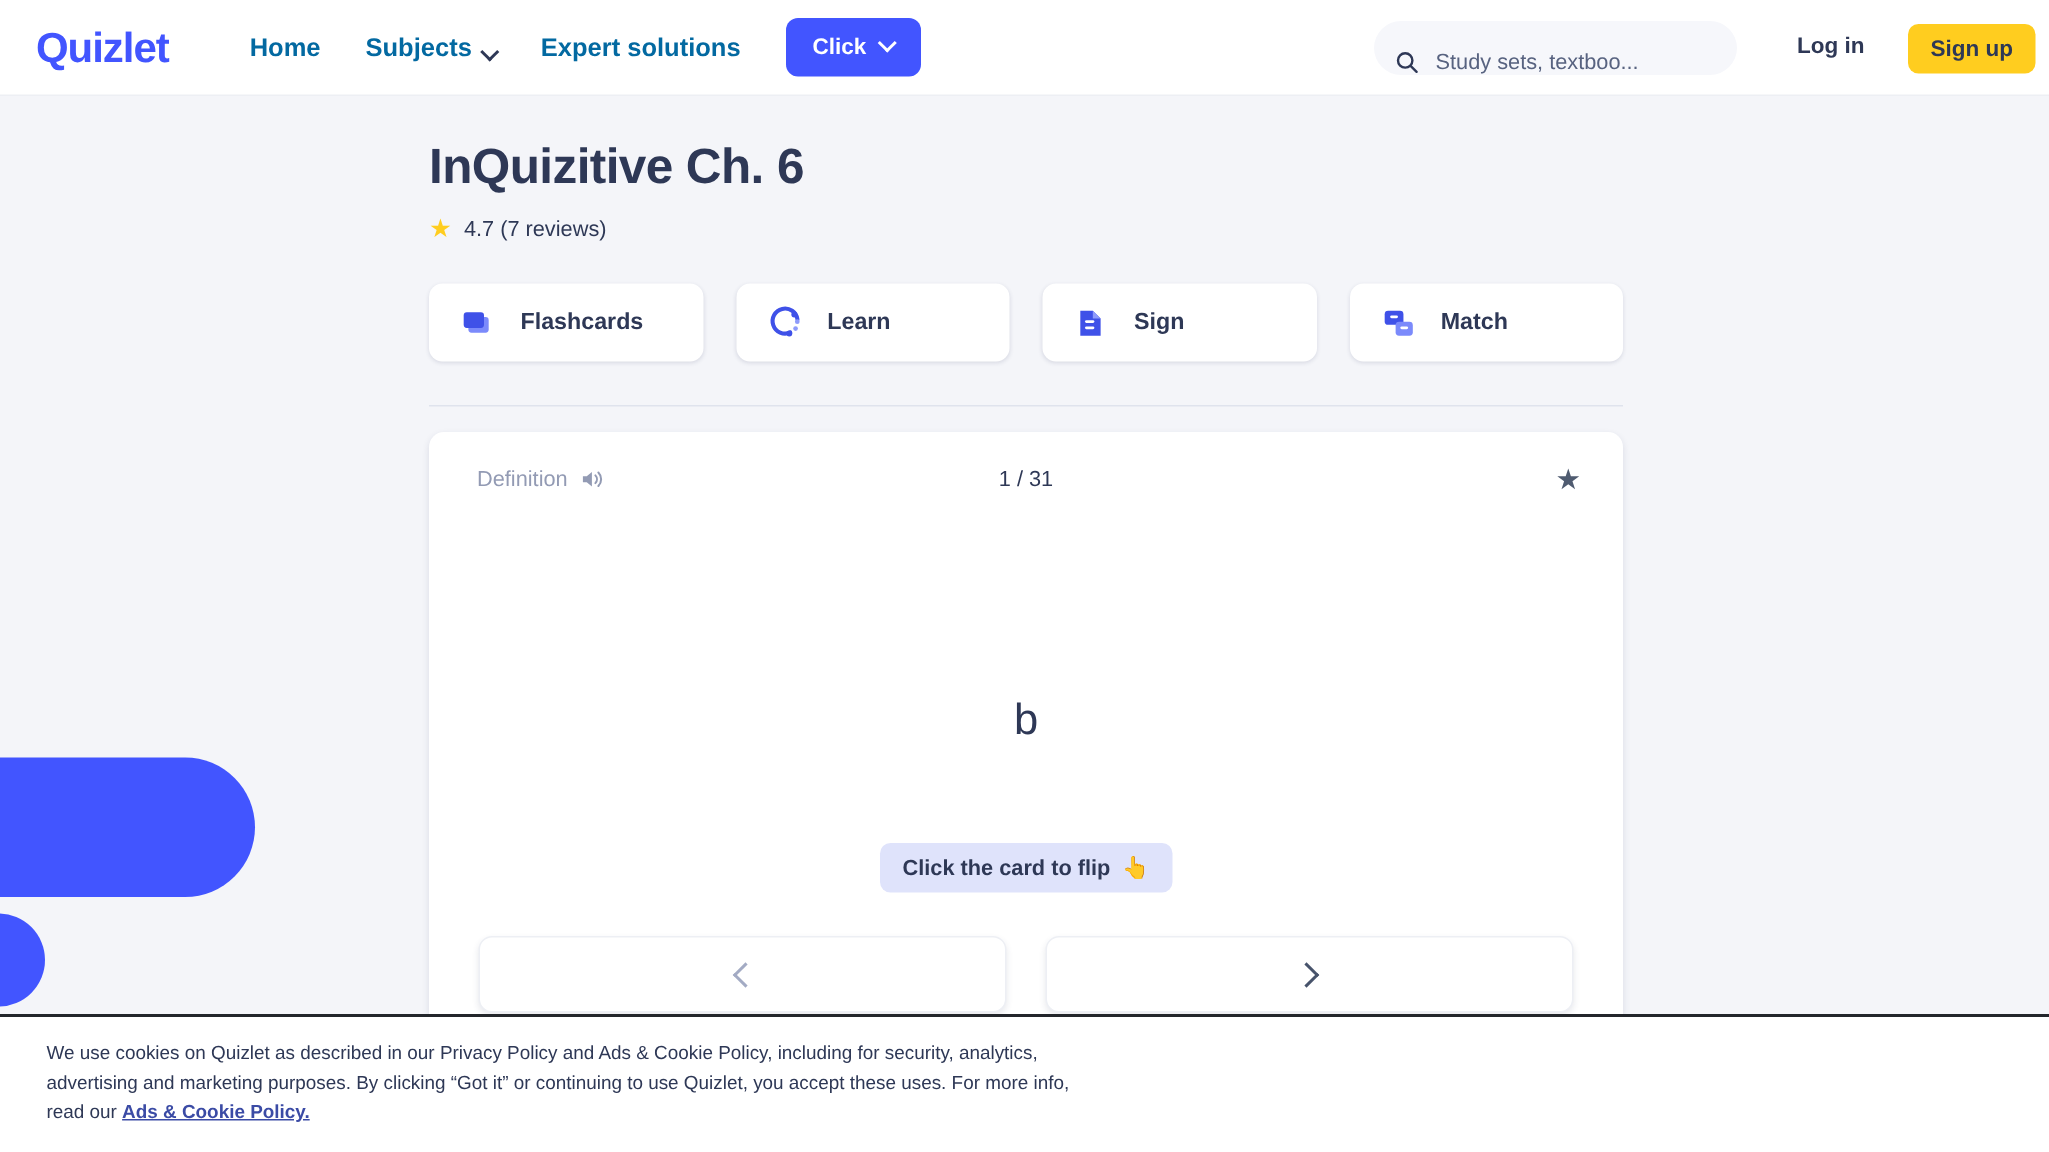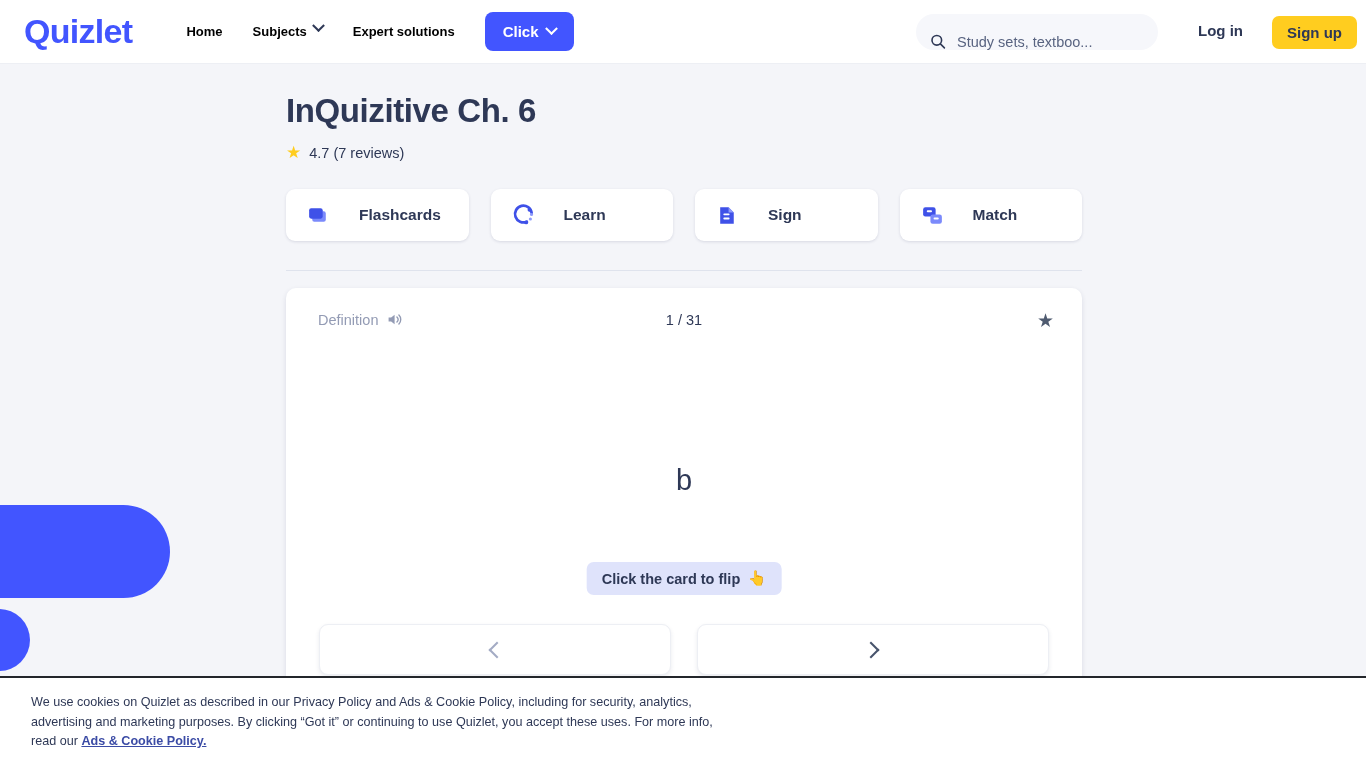--- a/index.html
+++ b/index.html
@@ -23,28 +23,28 @@
     background: #4255ff; z-index: 0;
   }
 
   
   .header {
     position: absolute; top: 0; left: 0; width: 1366px; height: 64px;
     background: #ffffff; border-bottom: 1px solid #edeff4;
     display: flex; align-items: center; z-index: 20;
   }
   .logo {
-    margin-left: 24px; font-size: 34px; font-weight: bold;
+    margin-left: 24px; font-size: 28px; font-weight: bold;
     color: #4255ff; letter-spacing: -0.7px;
   }
   .nav { display: flex; align-items: center; margin-left: 42px; gap: 6px; }
   .nav-link {
-    font-size: 13px; color: #000000; font-weight: 600;
+    font-size: 17px; color: #0369a1; font-weight: 600;
     padding: 9px 12px; border-radius: 6px; cursor: pointer;
-    display: flex; align-items: flex-start; gap: 7px; white-space: nowrap;
+    display: flex; align-items: flex-end; gap: 7px; white-space: nowrap;
   }
   .chev-dn {
     display: inline-block; width: 9px; height: 9px;
     border-right: 2px solid #2e3856; border-bottom: 2px solid #2e3856;
     transform: rotate(45deg) translate(-2px,-2px);
   }
   .create-btn {
     margin-left: 12px; background: #4255ff; color: #fff;
     font-size: 15px; font-weight: 700; padding: 11px 18px;
     border-radius: 8px; cursor: pointer; border: none;
@@ -87,21 +87,21 @@
   }
   .rating-star { font-size: 17px; color: #ffcd1f; line-height: 1; }
   .rating-text { font-size: 14.5px; color: #2e3856; }
 
   
   .modes { display: flex; gap: 22px; margin-top: 28px; }
   .mode-btn {
     width: 187px; height: 52px; background: #fff; border-radius: 9px;
     box-shadow: 0 1px 3px rgba(40,50,90,.14);
     display: flex; align-items: center; cursor: pointer;
-    padding-left: 20px; gap: 28px;
+    padding-left: 20px; gap: 16px;
   }
   .mode-label { font-size: 15.5px; font-weight: 600; color: #2e3856; }
   .mode-icon { width: 25px; height: 25px; flex: 0 0 25px; }
 
   .divider {
     height: 1px; background: #dfe3ed; margin-top: 29px; width: 796px;
   }
 
   
   .card {

